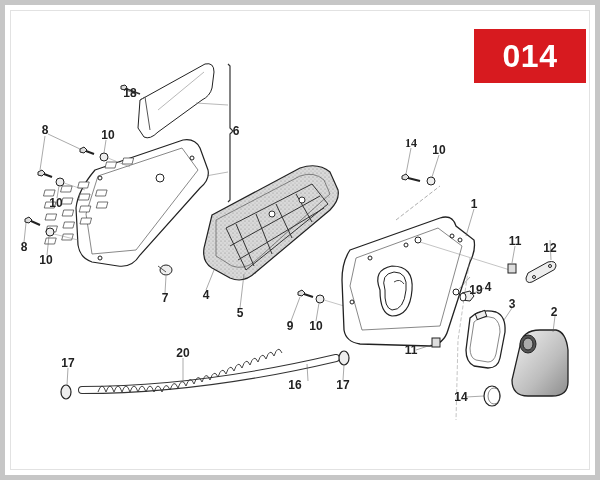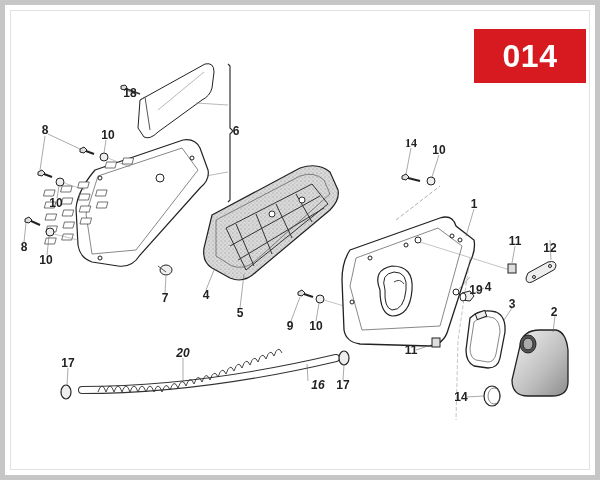--- a/index.html
+++ b/index.html
@@ -255,17 +255,17 @@
     <div class="lbl" style="left: 439px; top: 150px;">10</div>
     <div class="lbl" style="left: 474px; top: 204px;">1</div>
     <div class="lbl" style="left: 515px; top: 241px;">11</div>
     <div class="lbl" style="left: 550px; top: 248px;">12</div>
     <div class="lbl" style="left: 476px; top: 290px;">19</div>
     <div class="lbl" style="left: 488px; top: 287px;">4</div>
     <div class="lbl" style="left: 512px; top: 304px;">3</div>
     <div class="lbl" style="left: 554px; top: 312px;">2</div>
     <div class="lbl" style="left: 411px; top: 350px;">11</div>
     <div class="lbl" style="left: 461px; top: 397px;">14</div>
-    <div class="lbl" style="left: 183px; top: 353px; font-style: italic;">20</div>
+    <div class="lbl" style="left: 183px; top: 353px;">20</div>
     <div class="lbl" style="left: 68px; top: 363px;">17</div>
-    <div class="lbl" style="left: 318px; top: 385px; font-style: italic;">16</div>
+    <div class="lbl" style="left: 295px; top: 385px;">16</div>
     <div class="lbl" style="left: 343px; top: 385px;">17</div>
   </div>
 
 </body></html>

